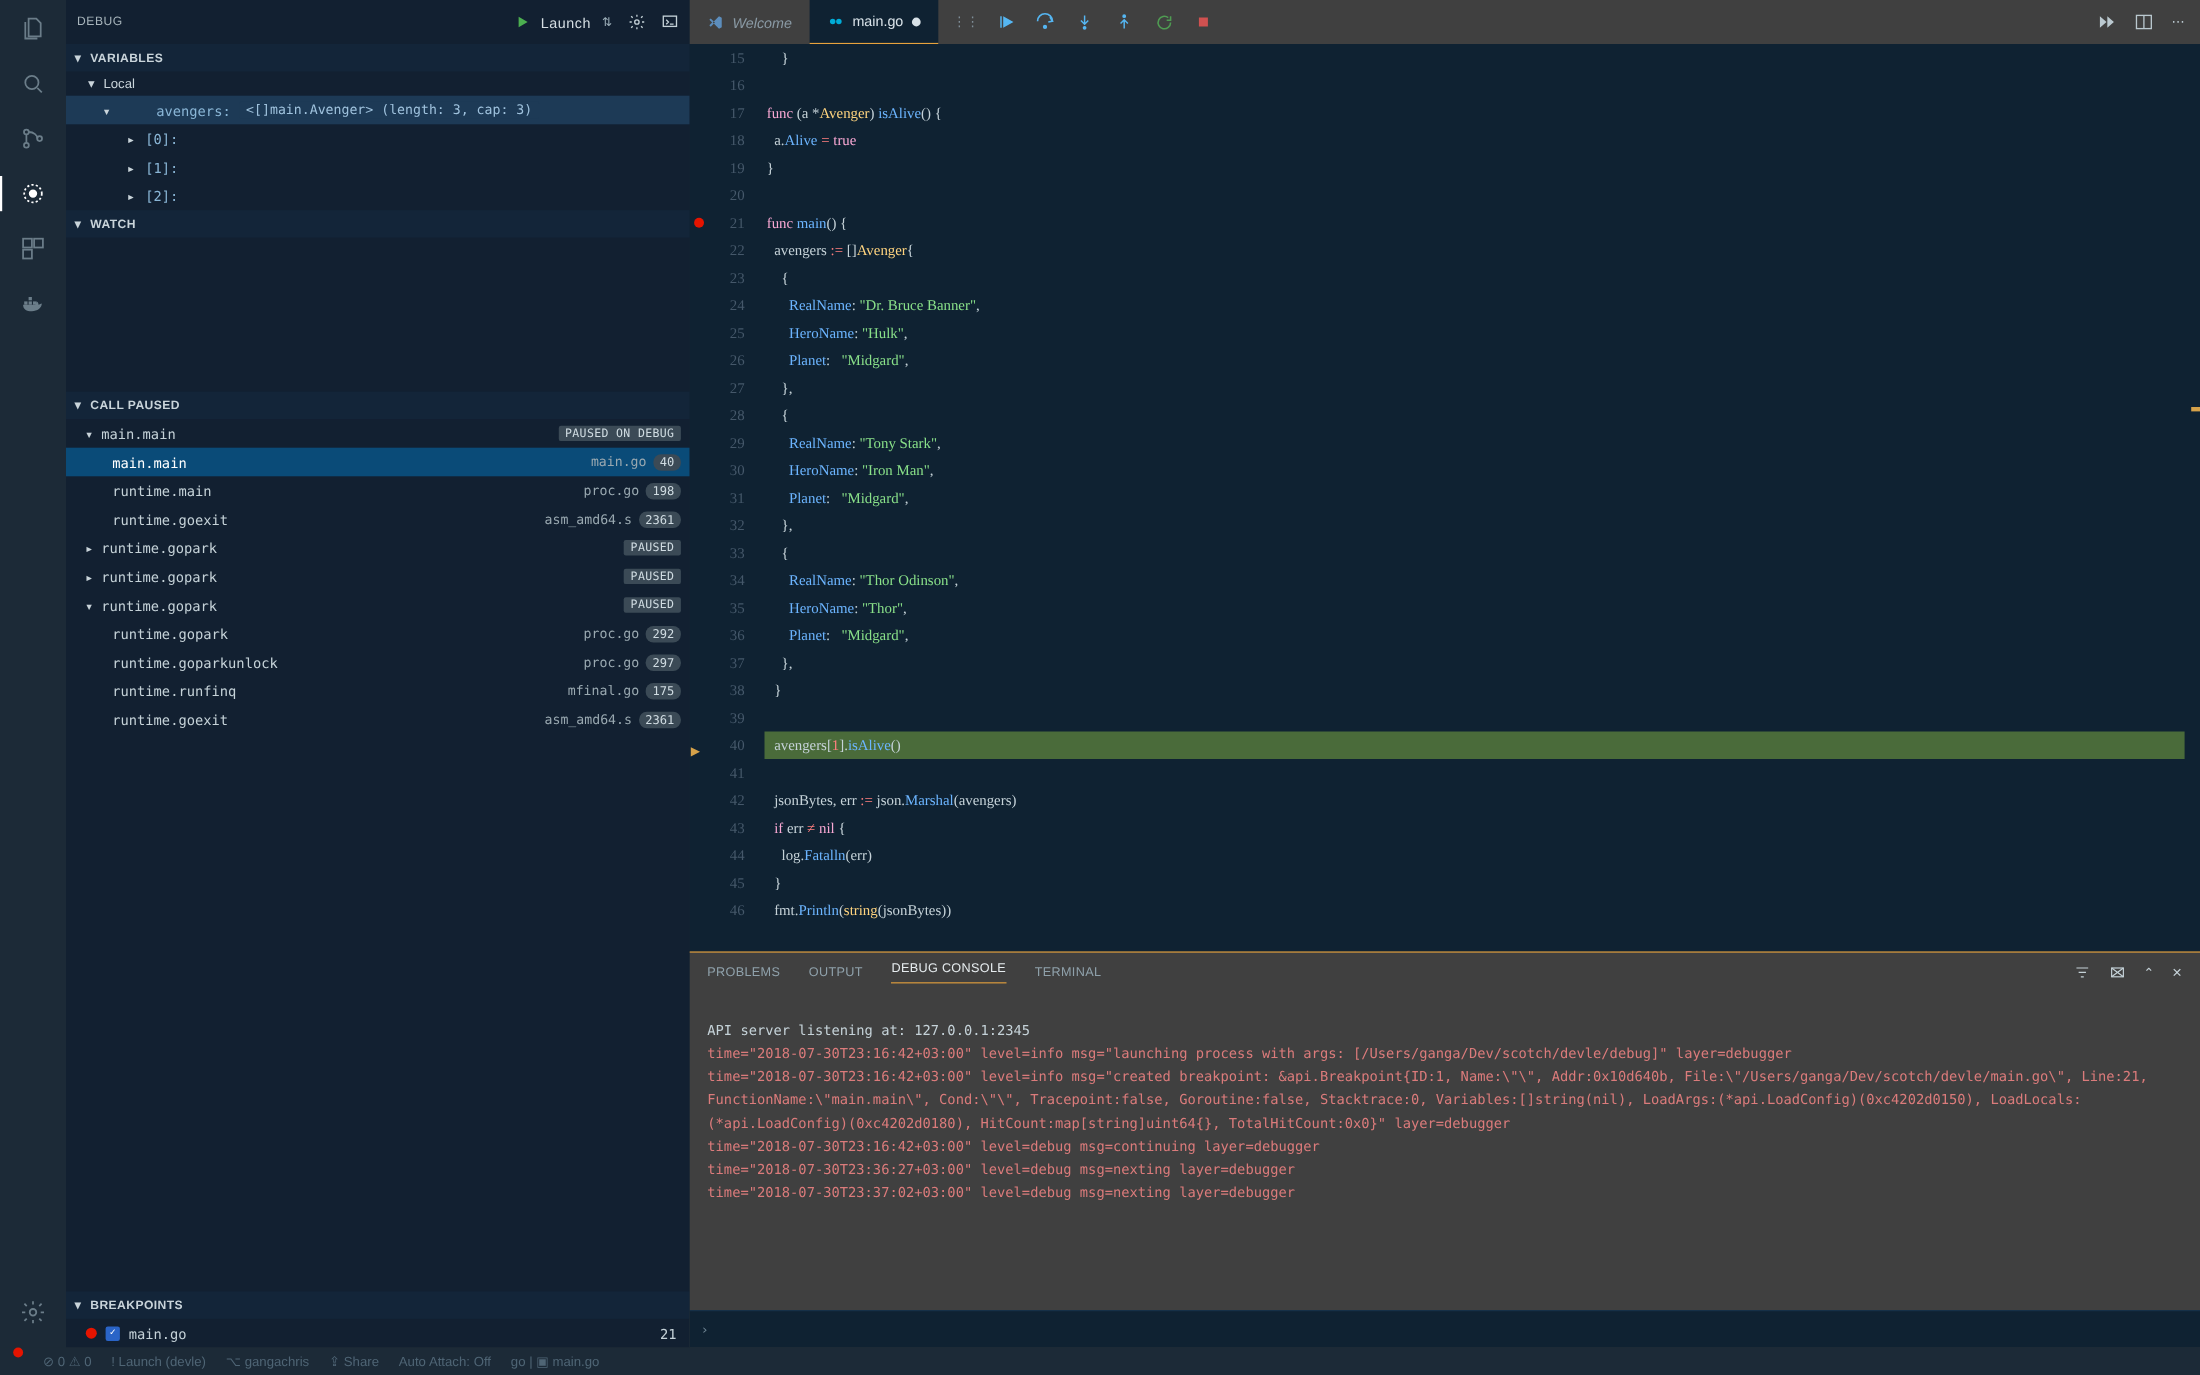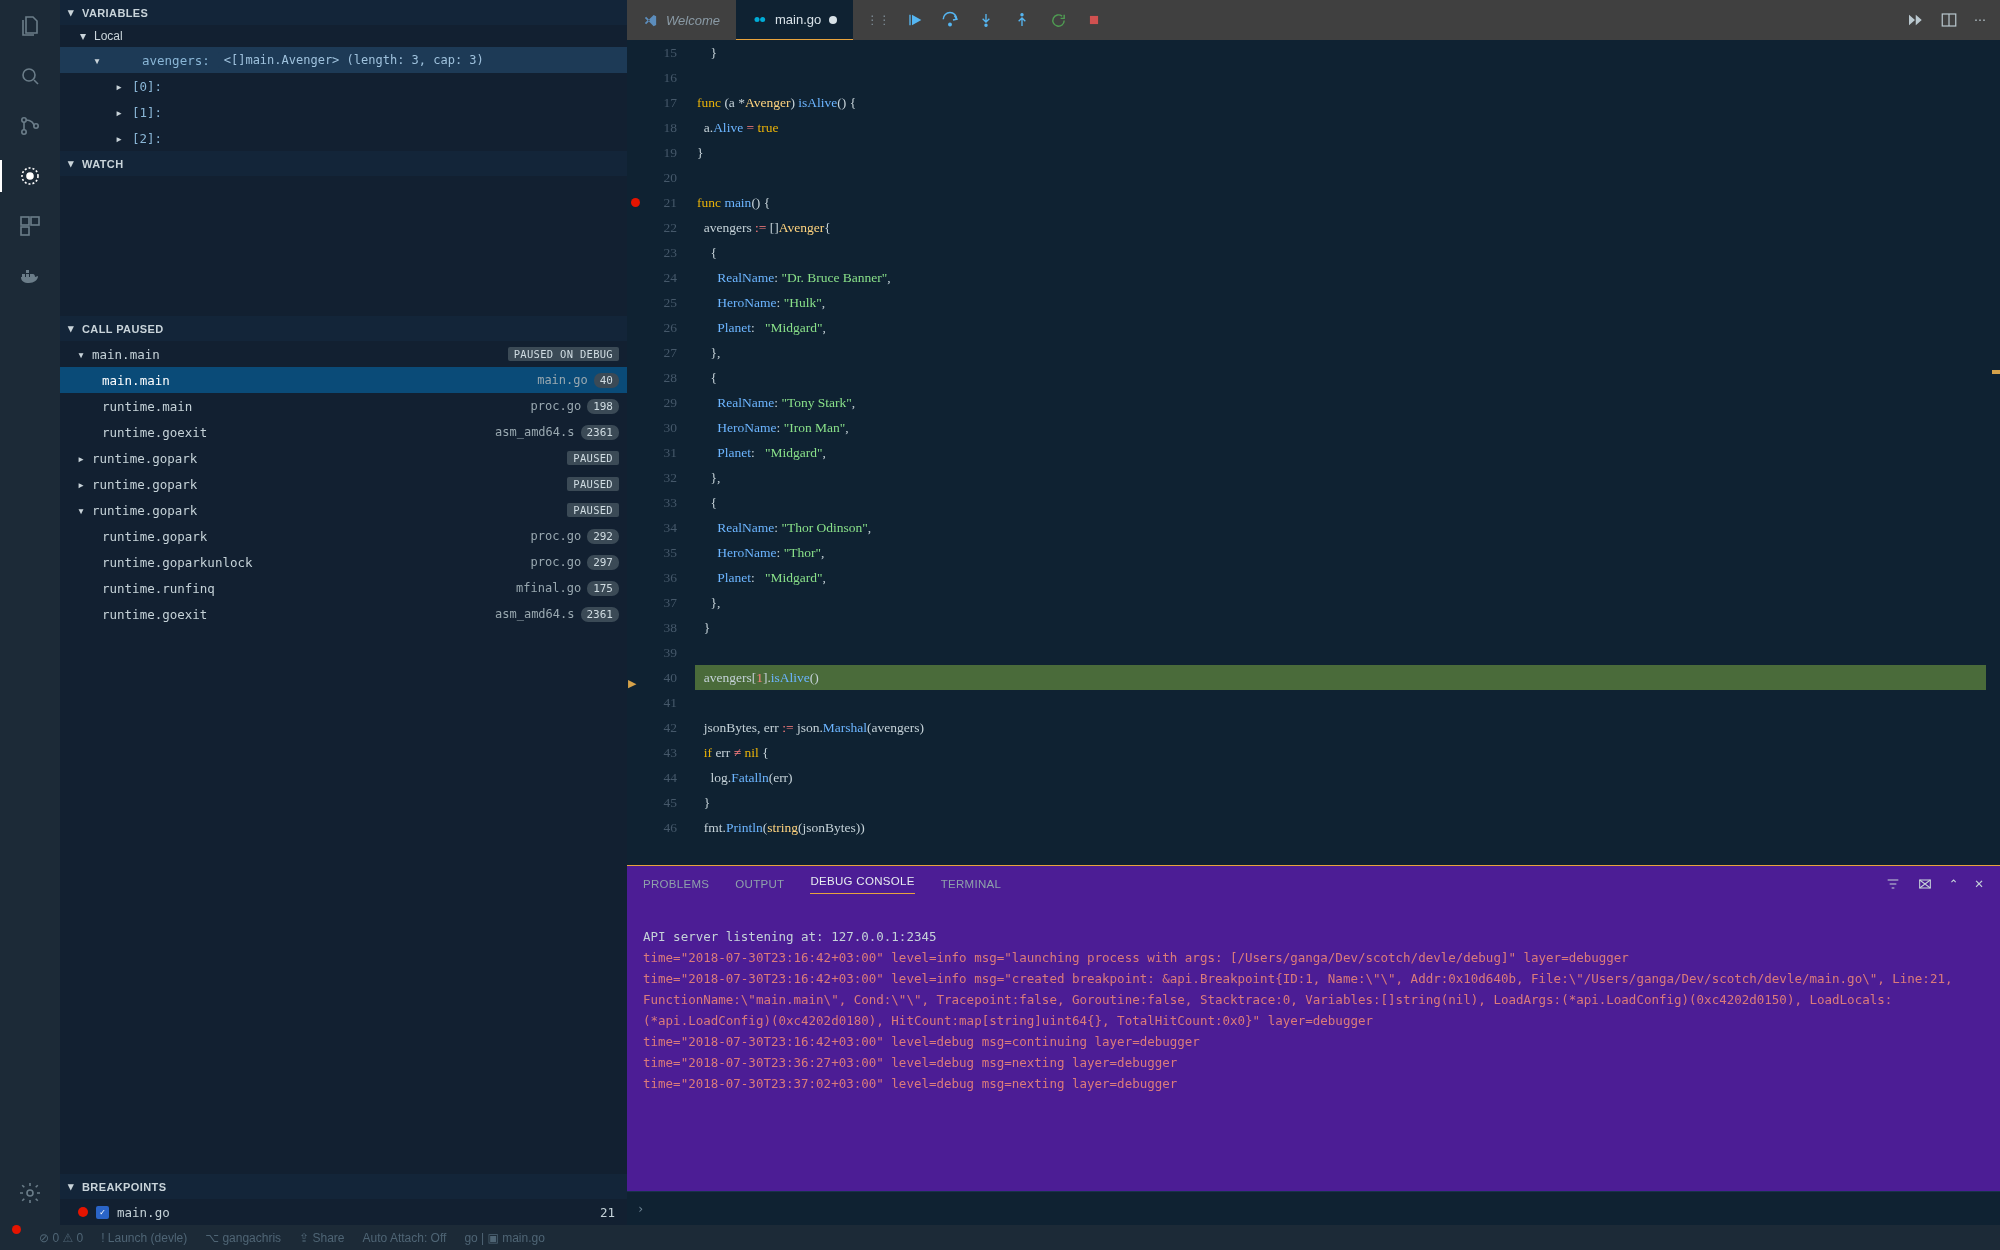--- a/index.html
+++ b/index.html
@@ -67,29 +67,29 @@
 .gutter { width:68px; text-align:right; padding-right:18px; color:#45586a; user-select:none; }
 .gutter .line { position:relative; }
 .gutter .bp-dot2 { position:absolute; left:4px; top:8px; width:9px; height:9px; border-radius:50%; background:#e51400; }
 .gutter .arrow { position:absolute; left:1px; top:6px; color:#d6a24a; font-size:11px; }
 .code-area { flex:1; position:relative; white-space:pre; }
 .codeline { height:25px; padding-left:2px; }
 .codeline.current { background:#4a6b3a; }
 .overview-ruler { width:14px; background:transparent; position:relative; }
 .overview-ruler .mark { position:absolute; right:0; width:8px; height:4px; background:#d6a24a; }
 
-.kw { color:#eab308;margin-top:32px; }
+.kw { color:#f9a8d4;margin-top:32px; }
 .fn { color:#6cb5ff; }
 .type { color:#ffd47f; }
 .str { color:#89e089; }
 .prop { color:#6cb5ff; }
 .num { color:#ff7f7f; }
 .op { color:#ff7f7f; }
 
-.panel { height:360px; border-top:1px solid #e8a33d; display:flex; flex-direction:column; background:#4c1d95; }
+.panel { height:360px; border-top:1px solid #e8a33d; display:flex; flex-direction:column; background:#404040; }
 .panel-tabs { height:36px; display:flex; align-items:center; gap:26px; padding:0 16px; font-size:11.5px; color:#8fa1ab; }
 .ptab { cursor:pointer; letter-spacing:0.3px; }
 .ptab.active { color:#e6ecef; border-bottom:1px solid #e8a33d; padding-bottom:6px; }
 .panel-actions { margin-left:auto; display:flex; gap:16px; color:#c5d2d8; align-items:center; }
 .panel-body { flex:1; overflow:auto; padding:4px 16px; font-family:"SF Mono",Menlo,monospace; font-size:12.5px; line-height:21px; color:#db7b7b;margin-top:20px; }
 .panel-body .first-line { color:#c5d2d8; }
 .panel-input { height:34px; background:#0f2232; display:flex; align-items:center; padding:0 10px; color:#5a6e7c; font-family:"SF Mono",Menlo,monospace; border-top:1px solid #18324a; }
 .panel-input .caret { color:#6f8594; margin-right:6px; }
 
 .statusbar { height:25px; background:#1c2a37; display:flex; padding:0 12px; gap:18px; font-size:12px; color:#4f6575; }
@@ -147,20 +147,46 @@
       </div>
     <div class="activity-icon bottom-icon">
         <svg width="24" height="24" viewBox="0 0 24 24" fill="none" stroke="currentColor" stroke-width="1.6">
           <circle cx="12" cy="12" r="3"></circle>
           <path d="M12 2v3M12 19v3M4.2 4.2l2.1 2.1M17.7 17.7l2.1 2.1M2 12h3M19 12h3M4.2 19.8l2.1-2.1M17.7 6.3l2.1-2.1"></path>
         </svg>
       </div>
   </div>
 
   <div class="sidebar">
+    <div class="sidebar-header">
+      <span>DEBUG</span>
+      <div class="right">
+        <div class="launch-group">
+          <span class="play-icon">
+              <svg width="14" height="14" viewBox="0 0 24 24" fill="currentColor">
+                <path d="M6 4l14 8-14 8z"></path>
+              </svg>
+            </span>
+          <span class="launch-label">Launch</span>
+          <span class="launch-carets">⇅</span>
+        </div>
+        <span class="icon-btn">
+            <svg width="16" height="16" viewBox="0 0 24 24" fill="none" stroke="currentColor" stroke-width="1.8">
+              <circle cx="12" cy="12" r="3"></circle>
+              <path d="M12 2v3M12 19v3M4.2 4.2l2.1 2.1M17.7 17.7l2.1 2.1M2 12h3M19 12h3M4.2 19.8l2.1-2.1M17.7 6.3l2.1-2.1"></path>
+            </svg>
+          </span>
+        <span class="icon-btn">
+            <svg width="16" height="16" viewBox="0 0 24 24" fill="none" stroke="currentColor" stroke-width="1.8">
+              <rect x="3" y="4" width="18" height="14"></rect>
+              <path d="M7 9l3 3-3 3M12 15h5"></path>
+            </svg>
+          </span>
+      </div>
+    </div>
 
     <div class="section-header">
         <span class="chevron">▾</span>
         <span>VARIABLES</span>
       </div>
     <div class="section-body">
       <div class="subheader">
           <span class="chevron">▾</span>
           <span>Local</span>
         </div>

